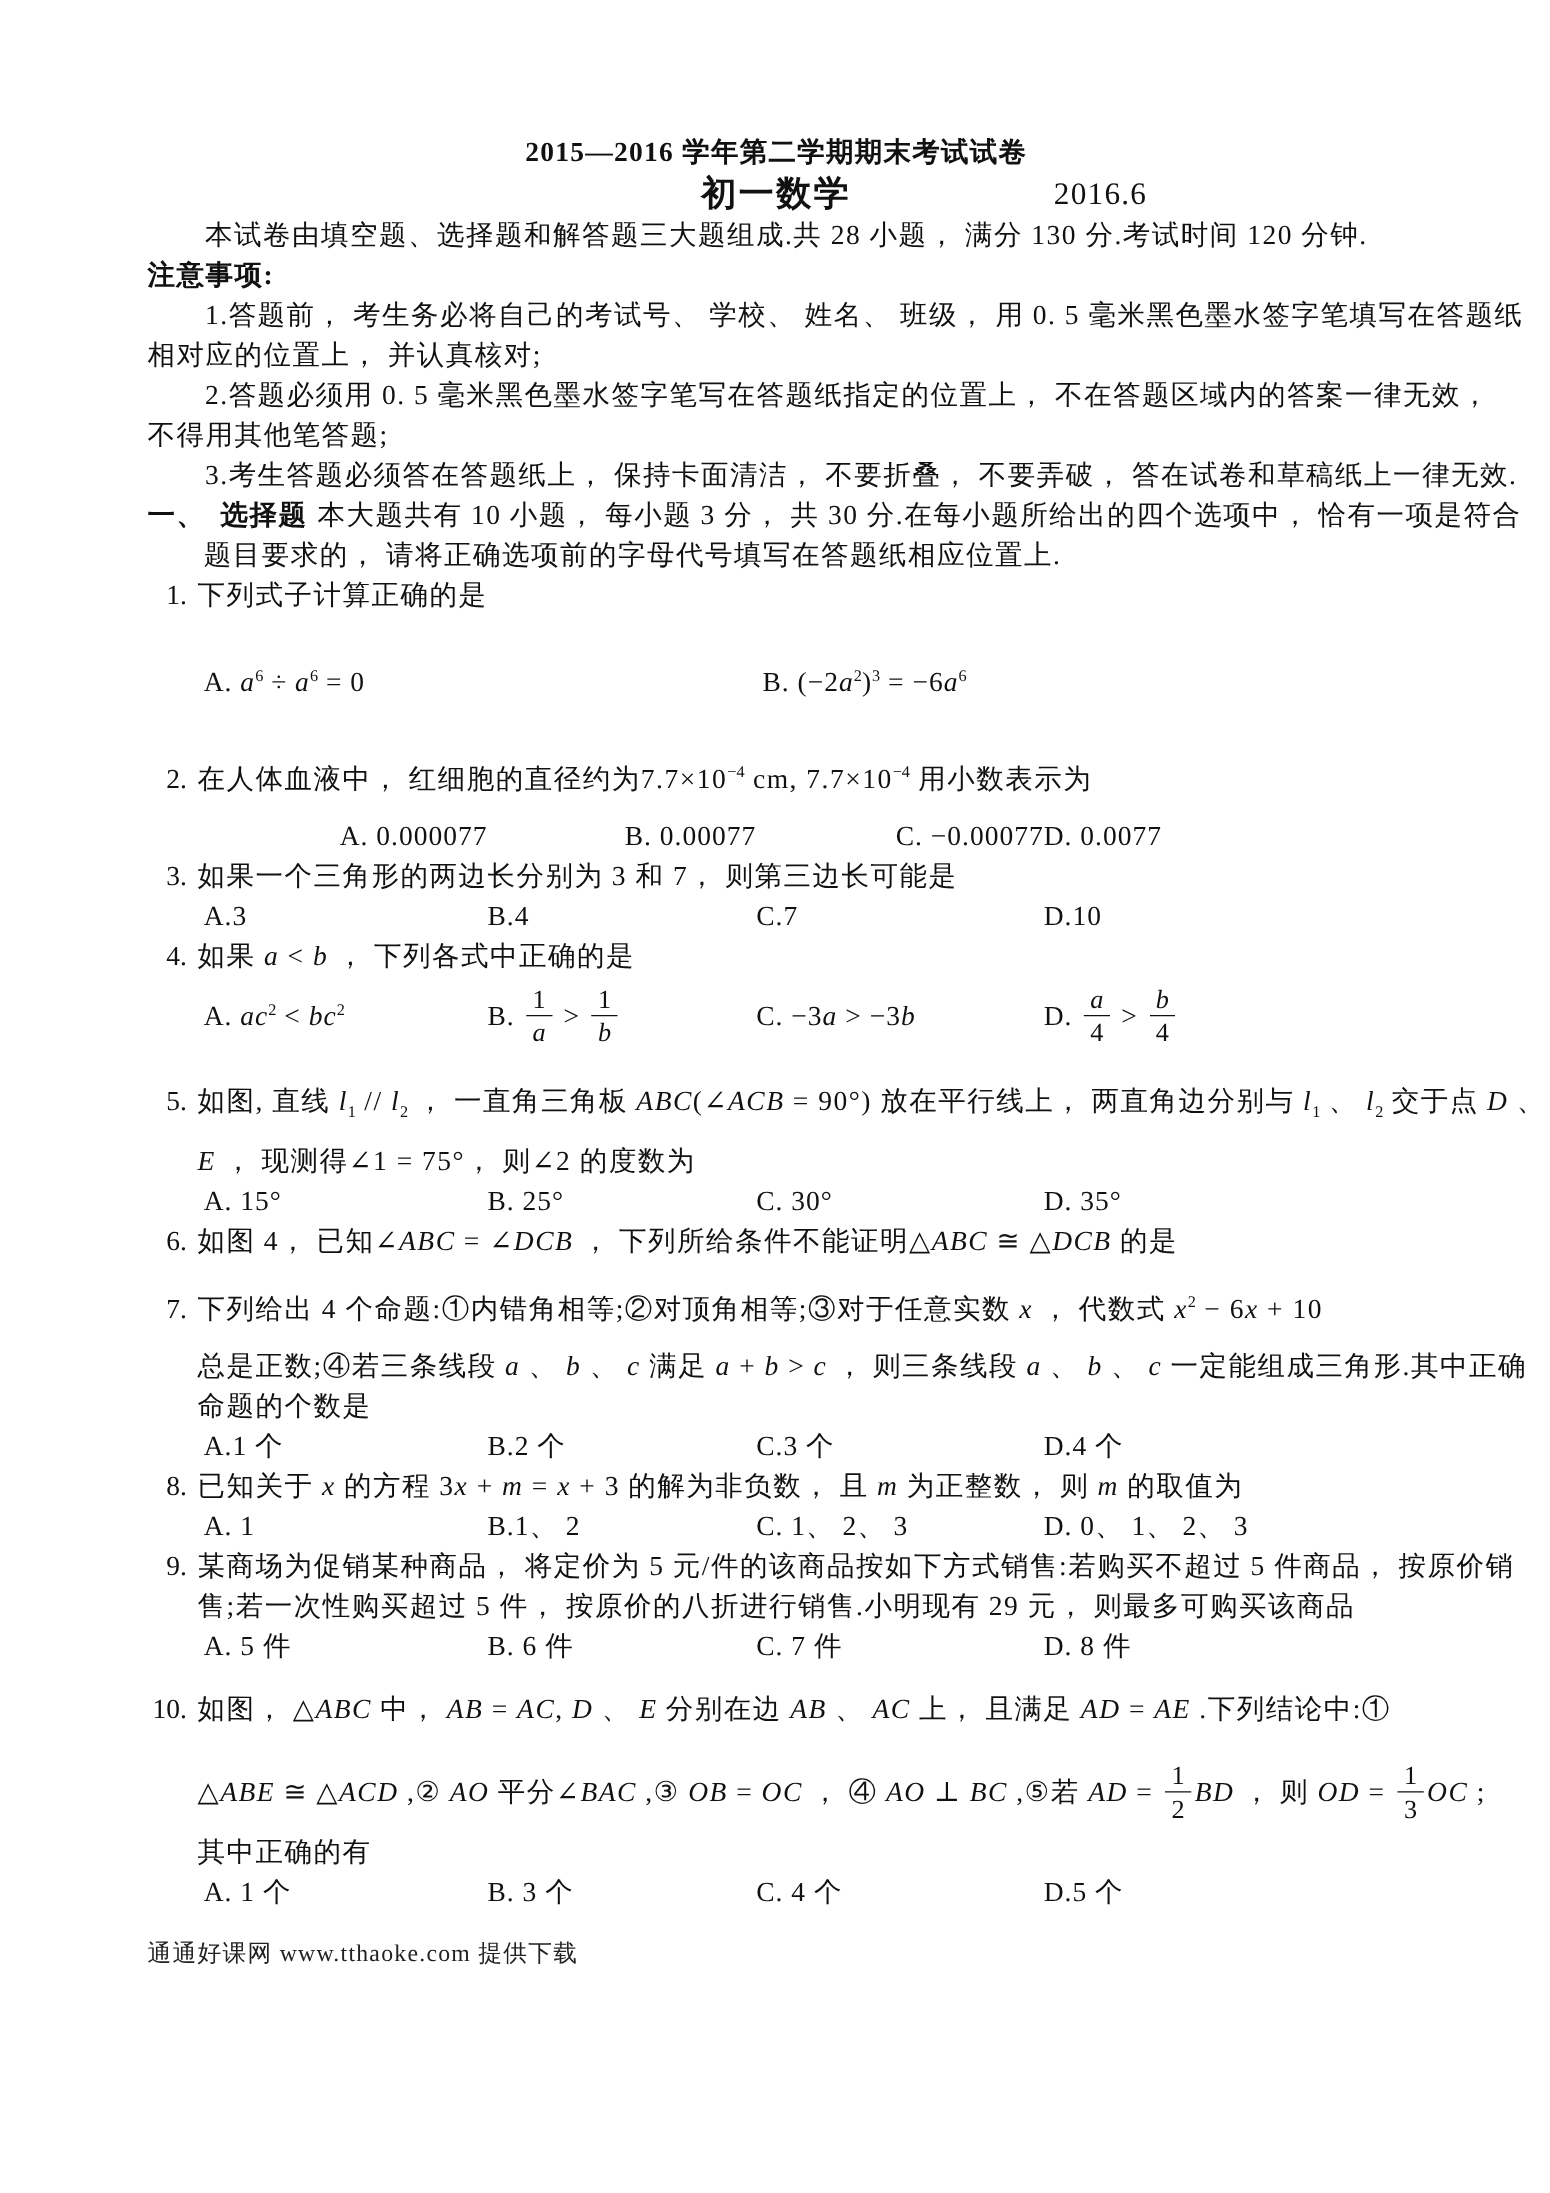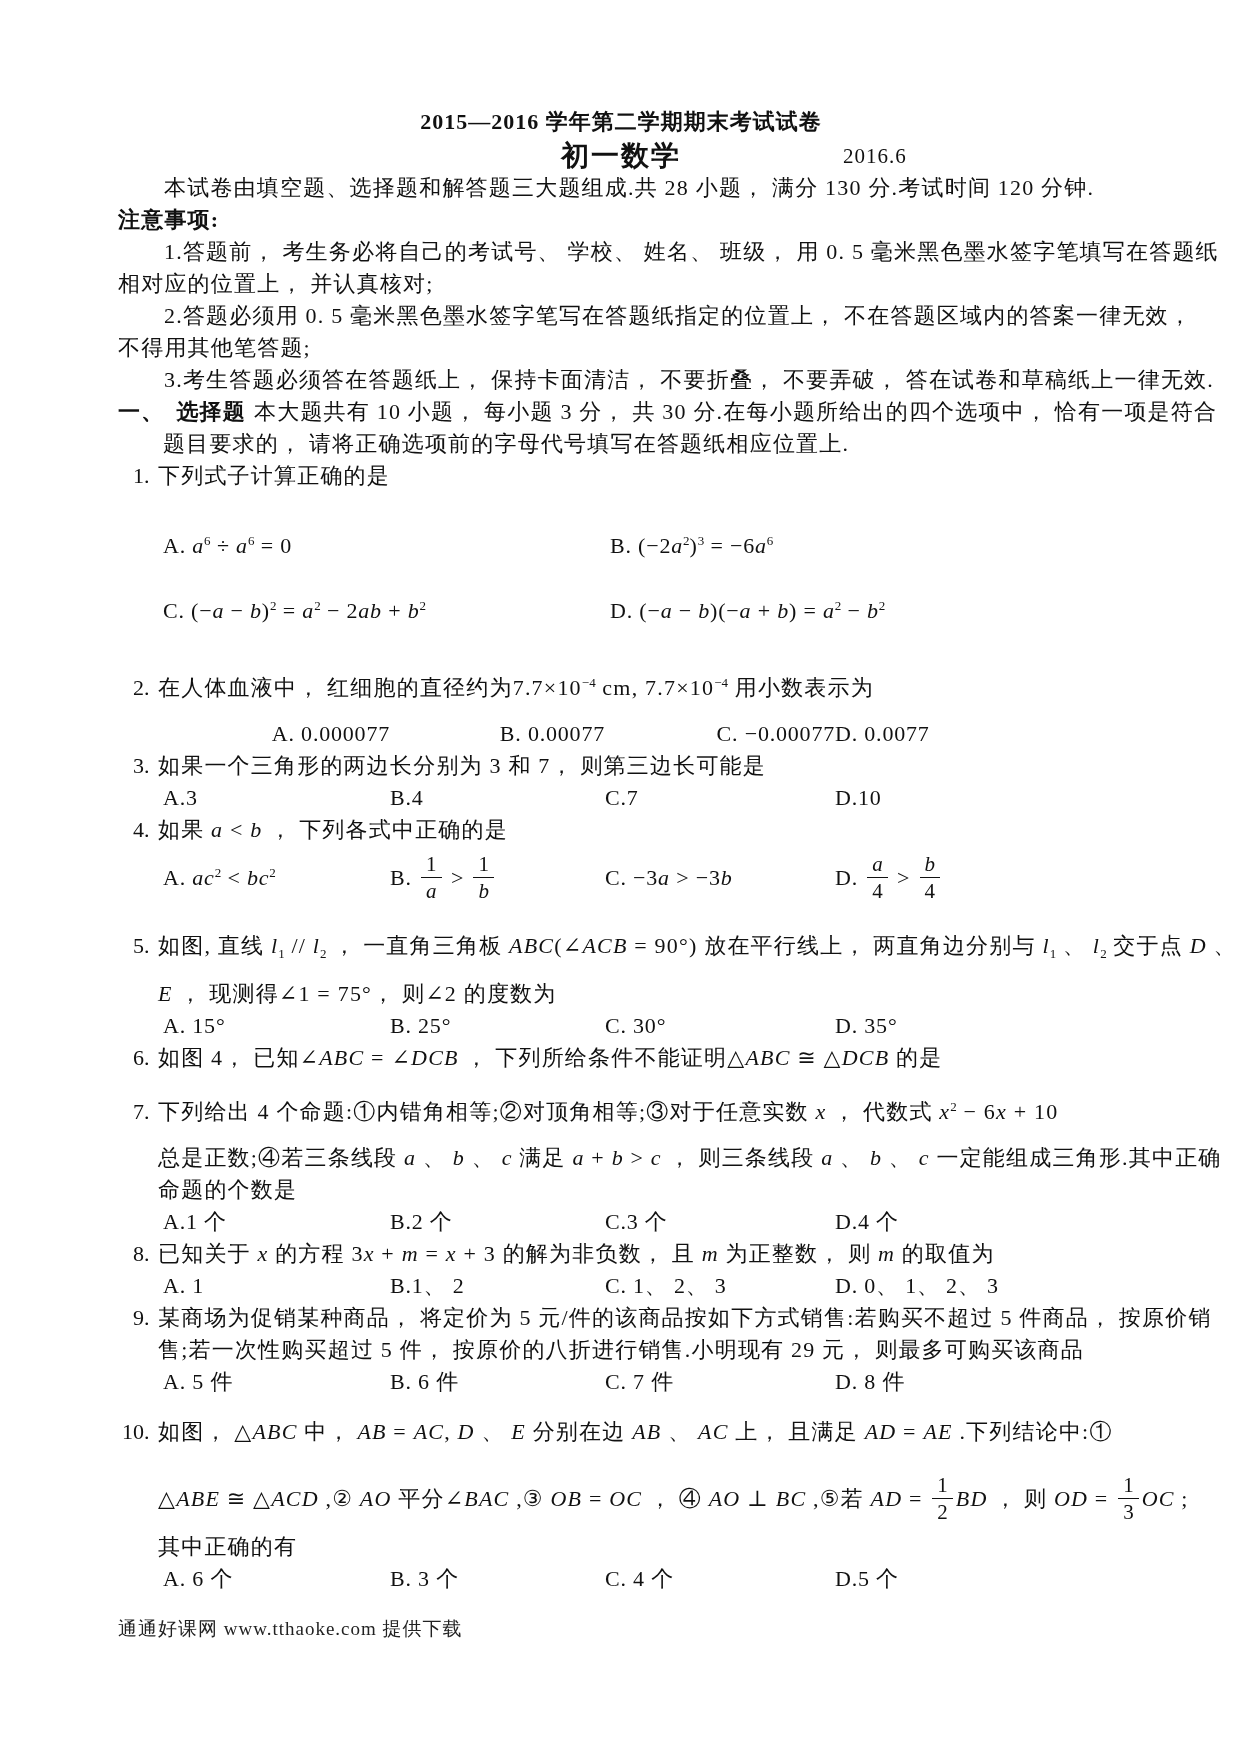--- a/index.html
+++ b/index.html
@@ -9,21 +9,21 @@
     background:#ffffff;color:#111;
     font-family:"Liberation Serif","DejaVu Serif",serif;
     font-size:22px;line-height:32px;
     box-sizing:border-box;
     padding:104px 94px 0 118px;
     overflow:hidden;
   }
   .title{font-size:22px;font-weight:bold;height:36px;line-height:36px;text-align:center;padding-right:22px;letter-spacing:1px;}
   .subject-row{position:relative;height:32px;line-height:32px;text-align:center;padding-right:22px;}
   .subject{font-weight:bold;font-size:28px;letter-spacing:2px;}
-  .date{position:absolute;left:725px;top:0;font-weight:normal;font-size:21px;letter-spacing:1px;}
+  .date{position:absolute;left:725px;top:0;font-weight:normal;font-size:25px;letter-spacing:1px;}
   .line{white-space:nowrap;height:32px;line-height:32px;letter-spacing:1.2px;}
   .ind{text-indent:46px;}
   .b{font-weight:bold;}
   .sec{white-space:nowrap;height:32px;line-height:32px;letter-spacing:1.2px;}
   .sec-label{font-weight:bold;margin:0 8px 0 12px;}
   .q{position:relative;padding-left:40px;}
   .qnum{position:absolute;left:15px;top:0;letter-spacing:0;}
   .q10 .qnum{left:4px;}
   .opts{display:flex;margin-left:5px;height:32px;line-height:32px;white-space:nowrap;}
   .opts>span{flex:0 0 auto;display:inline-block;letter-spacing:0.8px;}
@@ -70,24 +70,20 @@
     <span class="b">一、</span><span class="b sec-label">选择题</span><span>本大题共有 10 小题， 每小题 3 分， 共 30 分.在每小题所给出的四个选项中， 恰有一项是符合</span>
   </div>
   <div class="line" style="padding-left:45px;">题目要求的， 请将正确选项前的字母代号填写在答题纸相应位置上.</div>
 
   <div class="q">
     <span class="qnum">1.</span>
     <div class="line">下列式子计算正确的是</div>
     <div class="opts two mt38">
       <span>A.  <i>a</i><sup>6</sup> ÷ <i>a</i><sup>6</sup> = 0</span>
       <span>B.  (−2<i>a</i><sup>2</sup>)<sup>3</sup> = −6<i>a</i><sup>6</sup></span>
-    </div>
-    <div class="opts two mt33">
-      <span>C.  (−<i>a</i> − <i>b</i>)<sup>2</sup> = <i>a</i><sup>2</sup> − 2<i>ab</i> + <i>b</i><sup>2</sup></span>
-      <span>D.  (−<i>a</i> − <i>b</i>)(−<i>a</i> + <i>b</i>) = <i>a</i><sup>2</sup> − <i>b</i><sup>2</sup></span>
     </div>
   </div>
 
   <div class="q mt45">
     <span class="qnum">2.</span>
     <div class="line">在人体血液中， 红细胞的直径约为7.7×10<sup>−4</sup> cm,  7.7×10<sup>−4</sup> 用小数表示为</div>
     <div class="opts mt14">
       <span>A. 0.000077</span>
       <span>B. 0.00077</span>
       <span>C. −0.00077</span>
@@ -169,21 +165,21 @@
       <span>D. 8 件</span>
     </div>
   </div>
 
   <div class="q q10 mt18">
     <span class="qnum">10.</span>
     <div class="line">如图， △<i>ABC</i> 中， <i>AB</i> = <i>AC</i>, <i>D</i> 、 <i>E</i> 分别在边 <i>AB</i> 、 <i>AC</i> 上， 且满足 <i>AD</i> = <i>AE</i> .下列结论中:①</div>
     <div class="line line-frac mt10">△<i>ABE</i> ≅ △<i>ACD</i> ,② <i>AO</i> 平分∠<i>BAC</i> ,③ <i>OB</i> = <i>OC</i> ， ④ <i>AO</i> ⊥ <i>BC</i> ,⑤若 <i>AD</i> = <span class="frac"><span class="fnum">1</span><span class="fden">2</span></span><i>BD</i> ， 则 <i>OD</i> = <span class="frac"><span class="fnum">1</span><span class="fden">3</span></span><i>OC</i> ;</div>
     <div class="line">其中正确的有</div>
     <div class="opts">
-      <span>A. 6 个</span>
+      <span>A. 1 个</span>
       <span>B. 3 个</span>
       <span>C. 4 个</span>
       <span>D.5 个</span>
     </div>
   </div>
 
   <div class="footer mt18">通通好课网  www.tthaoke.com  提供下载</div>
 
 </div>
 

